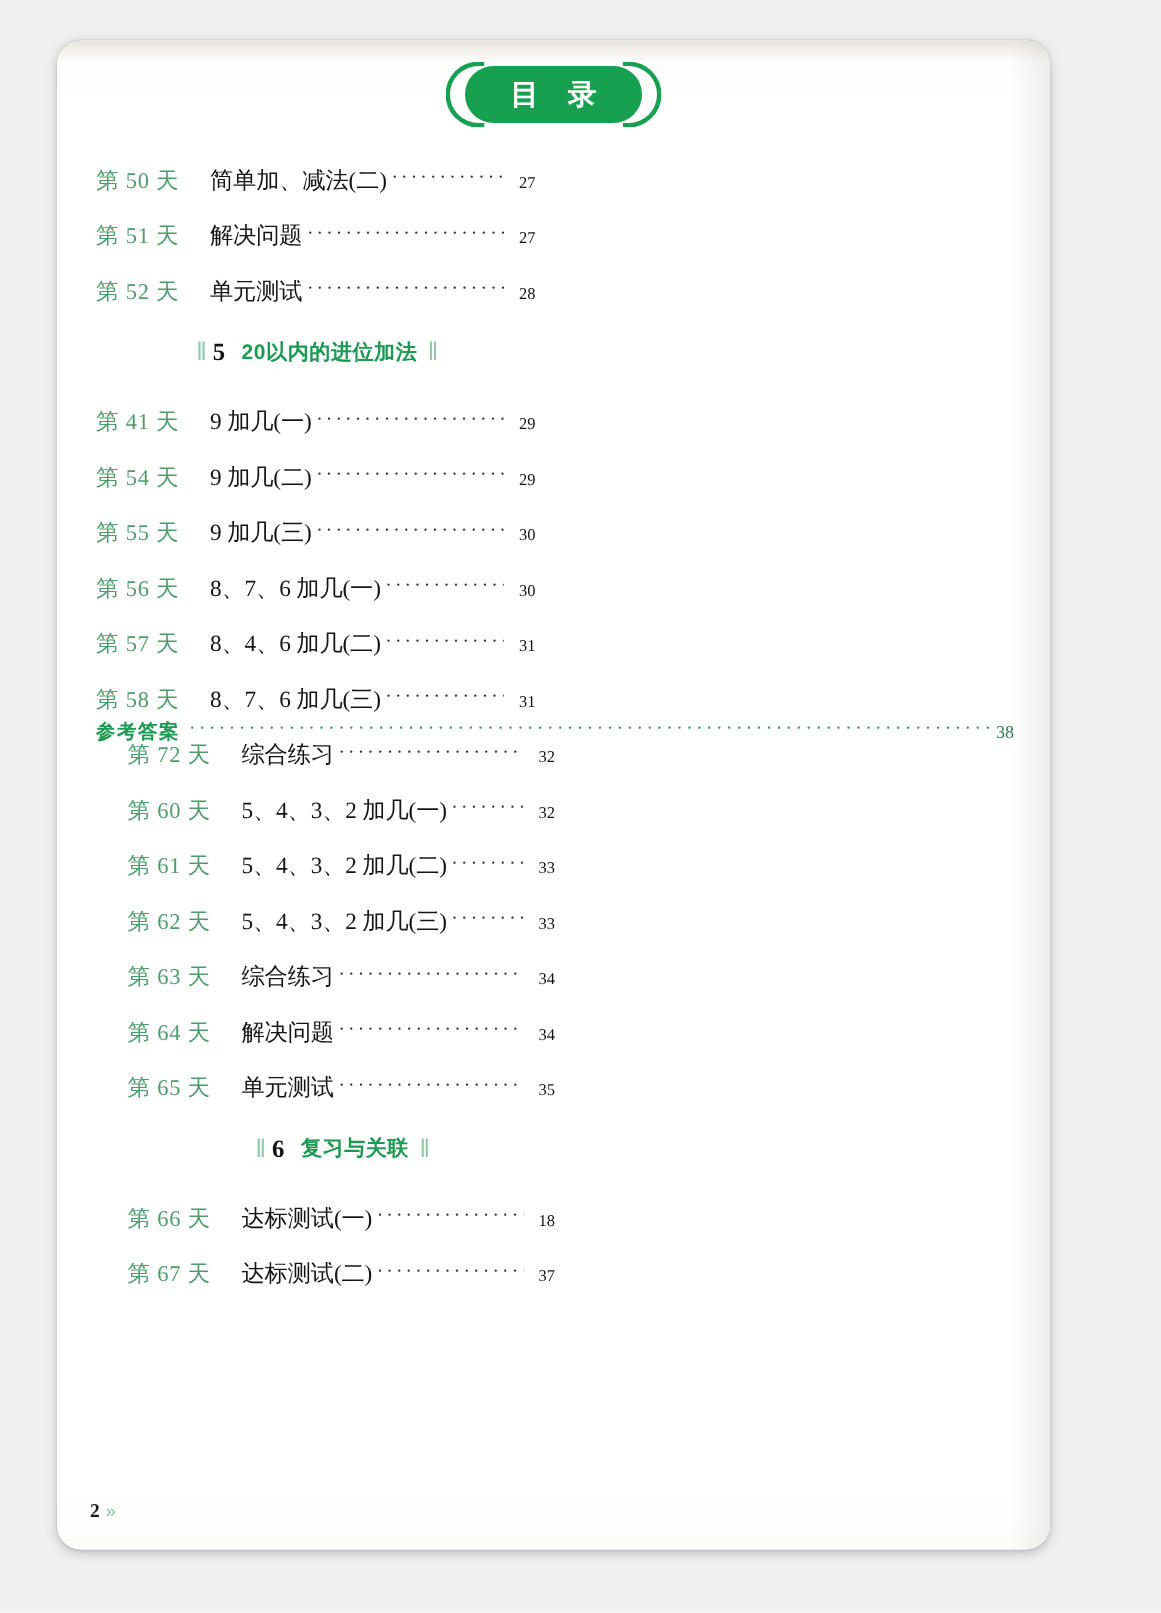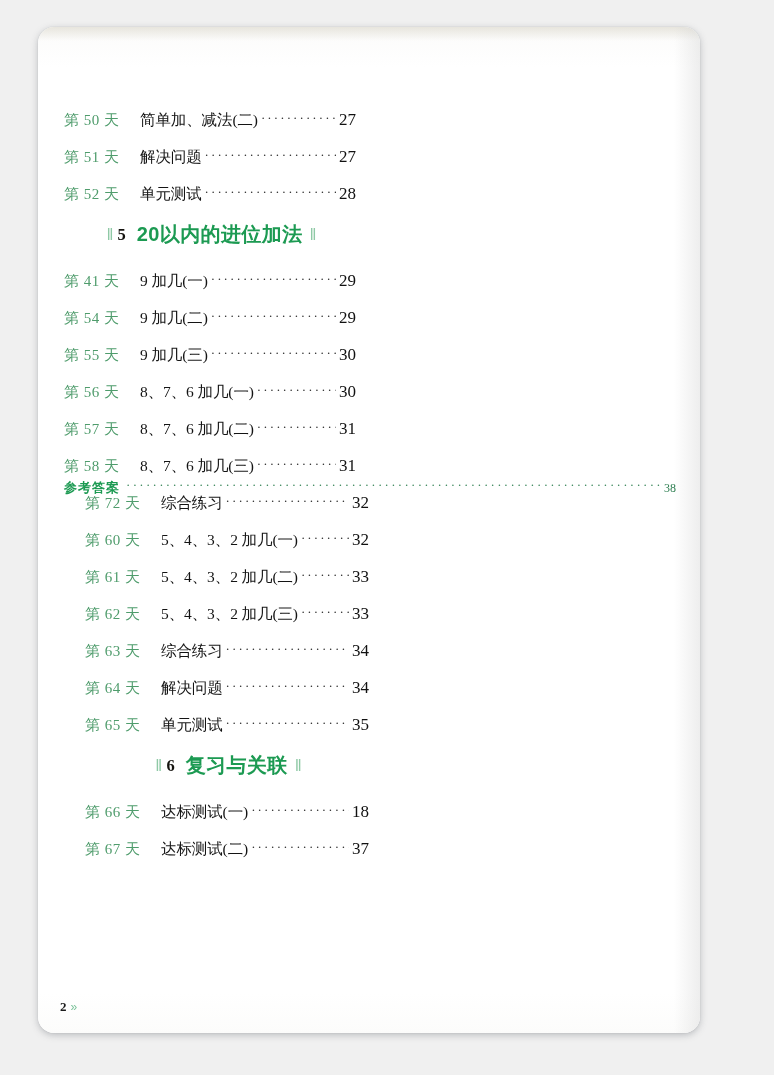--- a/index.html
+++ b/index.html
@@ -155,23 +155,23 @@
     position: relative;
     top: -3px;
     color: #333;
     letter-spacing: 2.1px;
     font-size: 13px;
     line-height: 1;
   }
   .entry .pg {
     flex: 0 0 auto;
     color: #111;
-    font-size: 17px;
+    font-size: 11px;
     min-width: 19px;
-    text-align: center;
+    text-align: right;
   }
 
   
   .section-head {
     height: 37px;
     display: flex;
     align-items: center;
     justify-content: center;
     margin-top: 12px;
     margin-bottom: 1px;
@@ -186,21 +186,21 @@
   .section-head .num {
     color: #15130f;
     font-weight: bold;
     font-size: 16.5px;
     margin: 0 3px 0 6px;
     font-family: "Liberation Serif", serif;
   }
   .section-head .name {
     color: #1c9a52;
     font-weight: bold;
-    font-size: 20px;
+    font-size: 14px;
     margin: 0 7px 0 8px;
     font-family: "Liberation Sans", sans-serif;
     letter-spacing: 0.4px;
   }
 
   
   .answers-row {
     position: absolute;
     left: 26px;
     right: 24px;
@@ -256,20 +256,29 @@
   }
 </style>
 </head>
 <body>
 
 <div class="page-sheet">
   <div class="page-inner">
     <div class="scan-top-tint"></div>
     <div class="scan-right-tint"></div>
 
+    <div class="toc-heading">
+      <div class="badge-wrap">
+        <span class="bracket left"></span>
+        <span class="bracket right"></span>
+        <div class="badge-pill">
+          <span class="badge-text">目 录</span>
+        </div>
+      </div>
+    </div>
 
     <div class="columns">
       <div class="col left" id="col-left">
           <div class="entry">
             <span class="day">第 50 天</span>
             <span class="title">简单加、减法(二)</span>
             <span class="leader">······························································································</span>
             <span class="pg">27</span>
           </div>
           <div class="entry">
@@ -309,21 +318,21 @@
             <span class="pg">30</span>
           </div>
           <div class="entry">
             <span class="day">第 56 天</span>
             <span class="title">8、7、6 加几(一)</span>
             <span class="leader">······························································································</span>
             <span class="pg">30</span>
           </div>
           <div class="entry">
             <span class="day">第 57 天</span>
-            <span class="title">8、7、6 加几(二)</span>
+            <span class="title">8、4、6 加几(二)</span>
             <span class="leader">······························································································</span>
             <span class="pg">31</span>
           </div>
           <div class="entry">
             <span class="day">第 58 天</span>
             <span class="title">8、7、6 加几(三)</span>
             <span class="leader">······························································································</span>
             <span class="pg">31</span>
           </div>
         </div>

